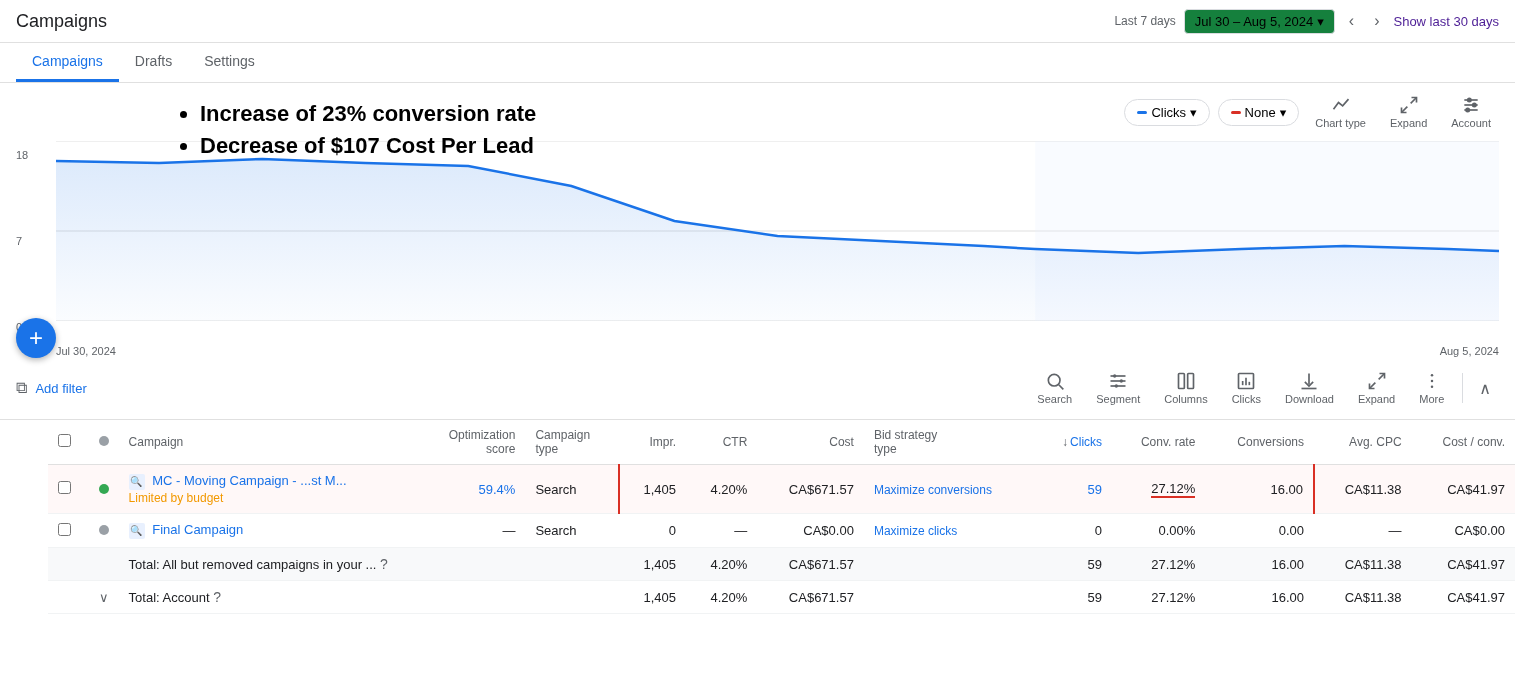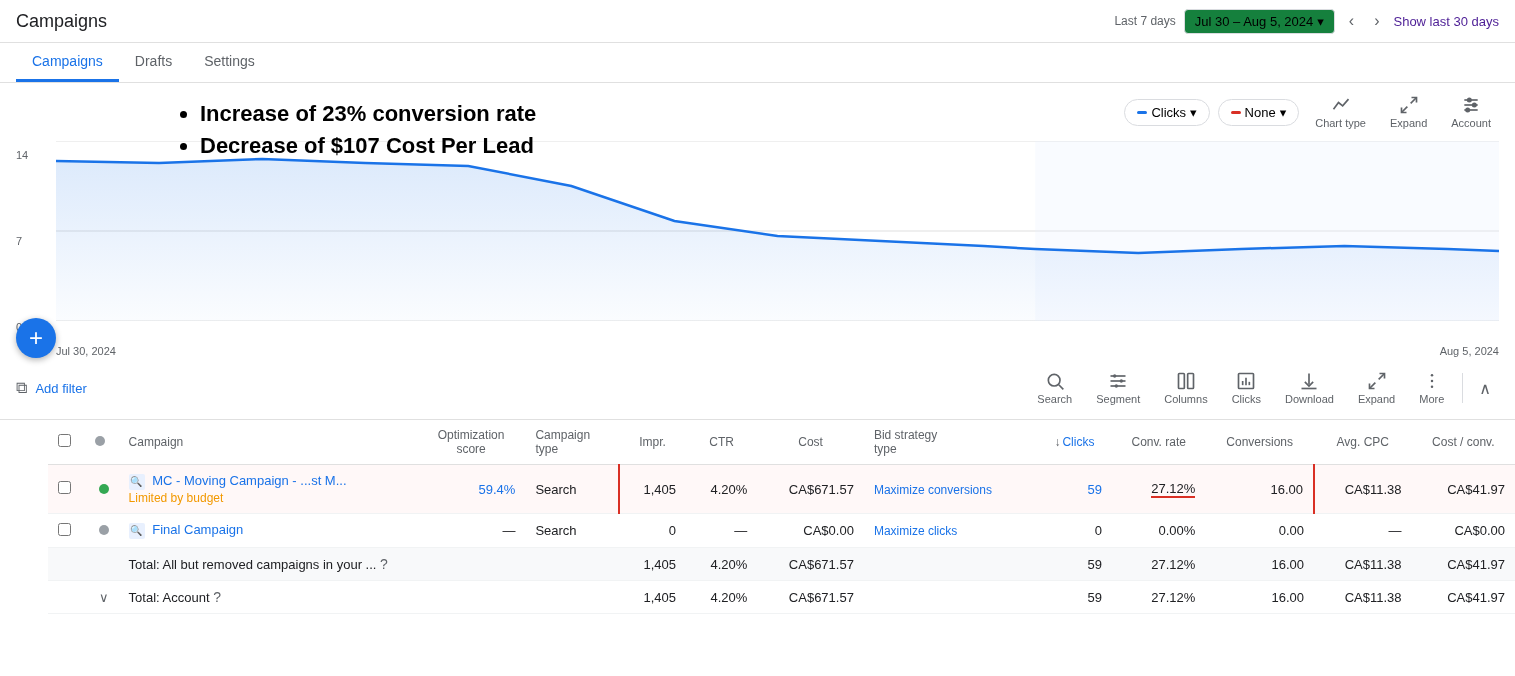--- a/index.html
+++ b/index.html
@@ -49,21 +49,21 @@
     .filter-icon { font-size: 16px; color: #5f6368; cursor: pointer; }
     .add-filter { color: #1a73e8; font-size: 13px; cursor: pointer; }
     .filter-right { display: flex; align-items: center; gap: 4px; }
     .toolbar-btn { display: flex; flex-direction: column; align-items: center; gap: 2px; background: none; border: none; cursor: pointer; color: #5f6368; font-size: 11px; padding: 4px 10px; }
     .toolbar-btn svg { width: 20px; height: 20px; }
     .collapse-btn { background: none; border: none; cursor: pointer; color: #5f6368; font-size: 16px; padding: 4px 8px; }
 
     
     .table-wrapper { overflow-x: auto; padding-left: 48px; }
     table { width: 100%; border-collapse: collapse; font-size: 13px; }
-    th { padding: 8px 10px; font-size: 12px; font-weight: 500; color: #5f6368; border-bottom: 1px solid #e0e0e0; white-space: nowrap; cursor: pointer; }
+    th { padding: 8px 10px; text-align: right; font-size: 12px; font-weight: 500; color: #5f6368; border-bottom: 1px solid #e0e0e0; white-space: nowrap; cursor: pointer; }
     th.left { text-align: left; }
     td { padding: 8px 10px; border-bottom: 1px solid #f1f3f4; text-align: right; }
     td.left { text-align: left; }
 
     .checkbox-cell { width: 30px; text-align: center; }
     .status-dot { display: inline-block; width: 10px; height: 10px; border-radius: 50%; }
     .status-dot.green { background: #34a853; }
     .status-dot.grey { background: #9aa0a6; }
 
     .campaign-link { color: #1a73e8; text-decoration: none; font-size: 13px; }
@@ -154,21 +154,21 @@
           <circle cx="10" cy="6" r="2" fill="#5f6368"></circle>
             <circle cx="16" cy="12" r="2" fill="#5f6368"></circle>
             <circle cx="8" cy="18" r="2" fill="#5f6368"></circle>
         </svg>
         <span>Account</span>
       </button>
     </div>
 
     <div class="chart-wrapper">
       <div class="chart-y-labels">
-        <span class="chart-y-label">14</span>
+        <span class="chart-y-label">18</span>
         <span class="chart-y-label">7</span>
         <span class="chart-y-label">0</span>
       </div>
       <div class="chart-canvas">
         <svg width="100%" height="100%" viewBox="0 0 1400 180" preserveAspectRatio="none">
 
           <line x1="0" y1="0" x2="1400" y2="0" stroke="#e0e0e0" stroke-width="1"></line>
           <line x1="0" y1="90" x2="1400" y2="90" stroke="#e0e0e0" stroke-width="1"></line>
           <line x1="0" y1="180" x2="1400" y2="180" stroke="#e0e0e0" stroke-width="1"></line>
 

